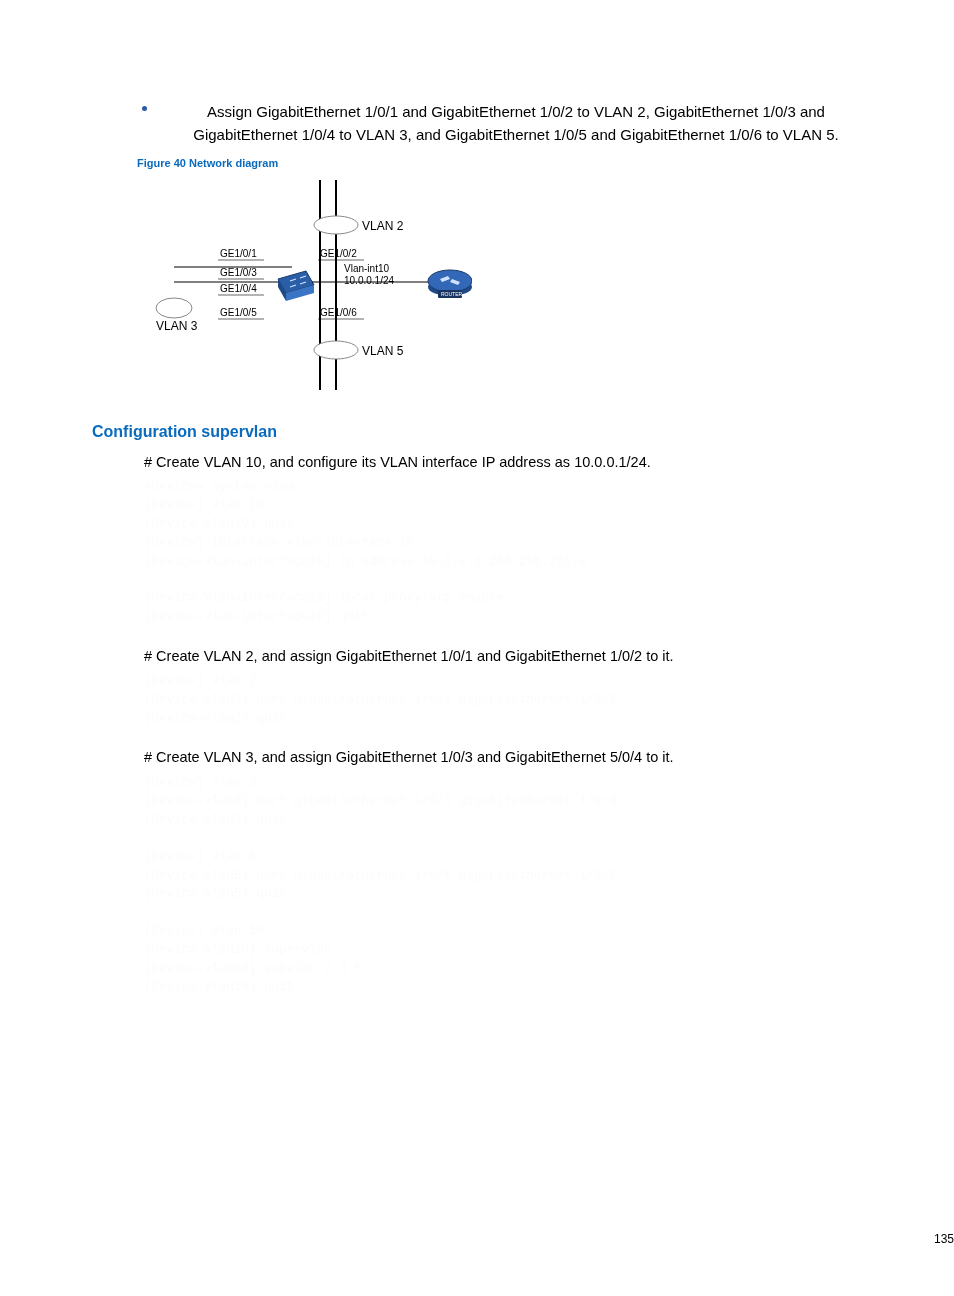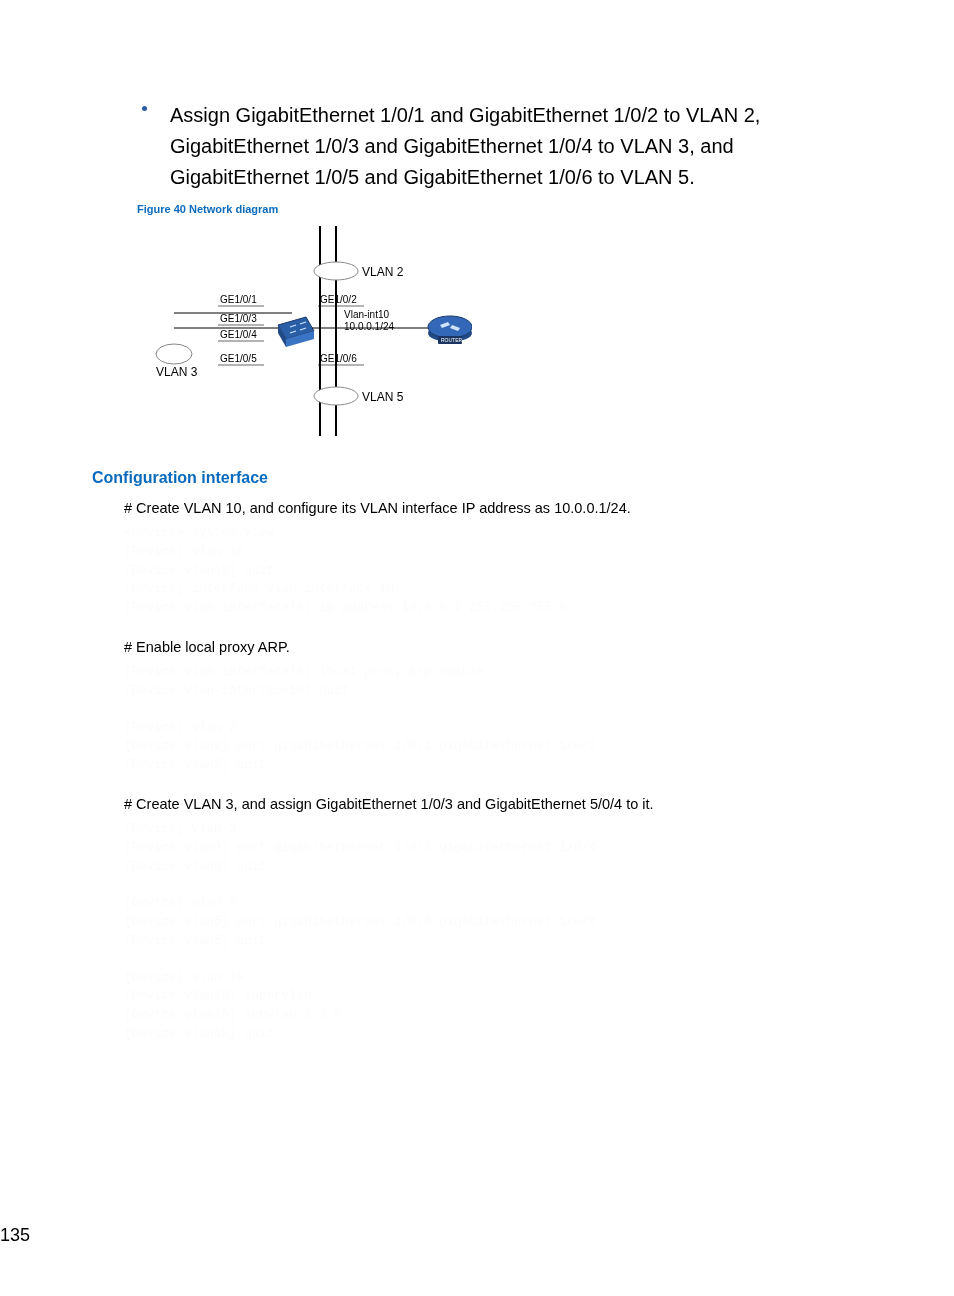--- a/index.html
+++ b/index.html
@@ -15,24 +15,25 @@
   .page {
     padding: 100px 92px 40px 92px;
   }
   ul.bullets {
     list-style: none;
     margin: 0 0 10px 50px;
     padding: 0;
   }
   ul.bullets li {
     position: relative;
-    font-size: 20px;
+    font-size: 15px;
     line-height: 1.55;
     margin-bottom: 8px;
     padding-left: 28px;
+    text-align: center;
   }
   ul.bullets li .bullet {
     position: absolute;
     left: 0;
     top: 6px;
     width: 5px;
     height: 5px;
     background: #2b5aa8;
     border-radius: 50%;
   }
@@ -49,21 +50,21 @@
     width: 320px;
     height: 220px;
   }
   .section-h {
     color: #0a6bbd;
     font-weight: bold;
     font-size: 16px;
     margin: 10px 0 10px 0;
   }
   .body-indent {
-    margin-left: 32px;
+    margin-left: 52px;
   }
   .step {
     font-size: 14.5px;
     line-height: 1.6;
     margin: 8px 0 4px 0;
     text-align: justify;
   }
   .step.last {
     text-align: justify;
     text-align-last: justify;
@@ -75,22 +76,22 @@
     color: #555; 
     opacity: 0.02;
     margin: 2px 0 18px 0;
     white-space: pre;
   }
   .page-num {
     position: absolute;
     bottom: 50px;
     left: 0;
     width: 100%;
-    text-align: left;
-    font-size: 18px;
+    text-align: right;
+    font-size: 12px;
   }
   svg text { font-family: Arial, Helvetica, sans-serif; }
 </style>
 </head>
 <body>
 
 <div class="page">
 
   <ul class="bullets">
     <li>
@@ -149,34 +150,34 @@
       <g>
         <ellipse cx="298" cy="112" rx="22" ry="9" fill="#1f4a86"></ellipse>
         <ellipse cx="298" cy="106" rx="22" ry="11" fill="#3368b8" stroke="#1a3a6a" stroke-width="1"></ellipse>
         <path d="M288 104 l8 -3 l2 3 l-8 3 z M300 104 l8 3 l-2 3 l-8 -3 z" fill="#cfe3ff"></path>
         <rect x="286" y="115" width="24" height="8" rx="1" fill="#1a3560"></rect>
         <text x="289" y="121" font-size="5" fill="#fff">ROUTER</text>
       </g>
     </svg>
   </div>
 
-  <div class="section-h">Configuration interface</div>
+  <div class="section-h">Configuration supervlan</div>
 
   <div class="body-indent">
     <div class="step"># Create VLAN 10, and configure its VLAN interface IP address as 10.0.0.1/24.</div>
     <div class="cli-block">&lt;Device&gt; system-view
 [Device] vlan 10
 [Device-vlan10] quit
 [Device] interface vlan-interface 10
 [Device-Vlan-interface10] ip address 10.0.0.1 255.255.255.0</div>
 
-    <div class="step"># Enable local proxy ARP.</div>
     <div class="cli-block">[Device-Vlan-interface10] local-proxy-arp enable
 [Device-Vlan-interface10] quit</div>
 
+    <div class="step"># Create VLAN 2, and assign GigabitEthernet 1/0/1 and GigabitEthernet 1/0/2 to it.</div>
     <div class="cli-block">[Device] vlan 2
 [Device-vlan2] port gigabitethernet 1/0/1 gigabitethernet 1/0/2
 [Device-vlan2] quit</div>
 
     <div class="step"># Create VLAN 3, and assign GigabitEthernet 1/0/3 and GigabitEthernet 5/0/4 to it.</div>
     <div class="cli-block">[Device] vlan 3
 [Device-vlan3] port gigabitethernet 1/0/3 gigabitethernet 1/0/4
 [Device-vlan3] quit</div>
 
     <div class="cli-block">[Device] vlan 5

